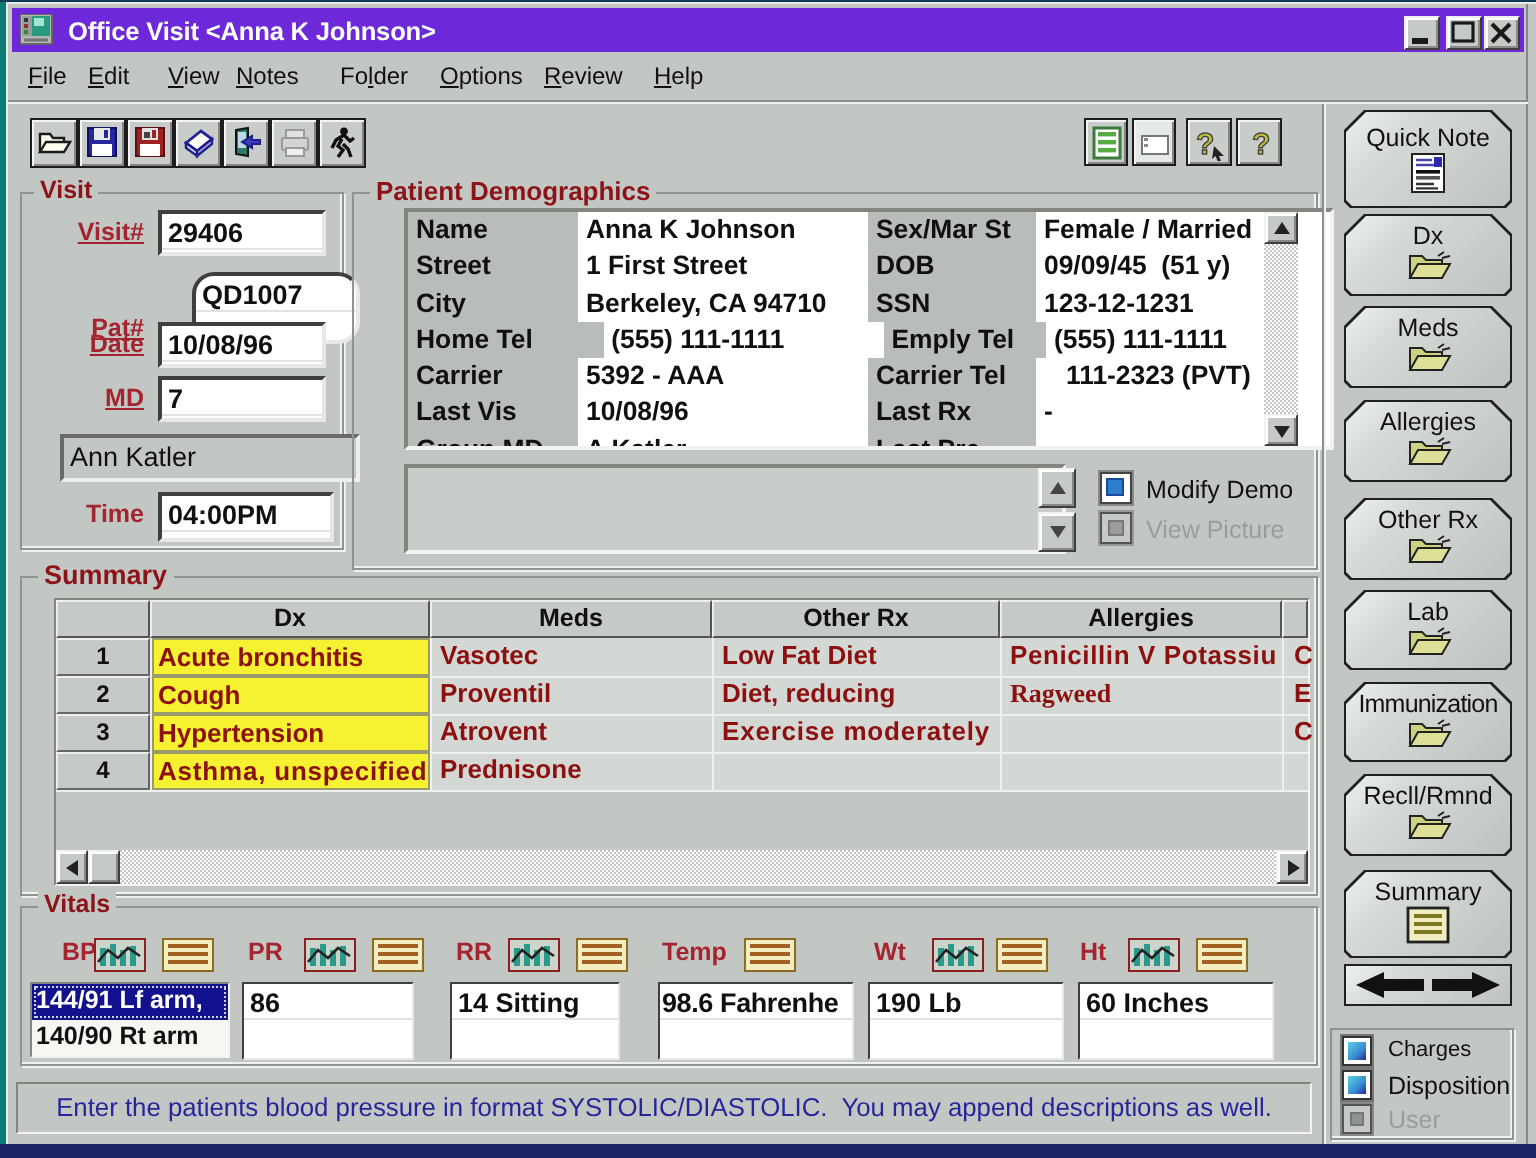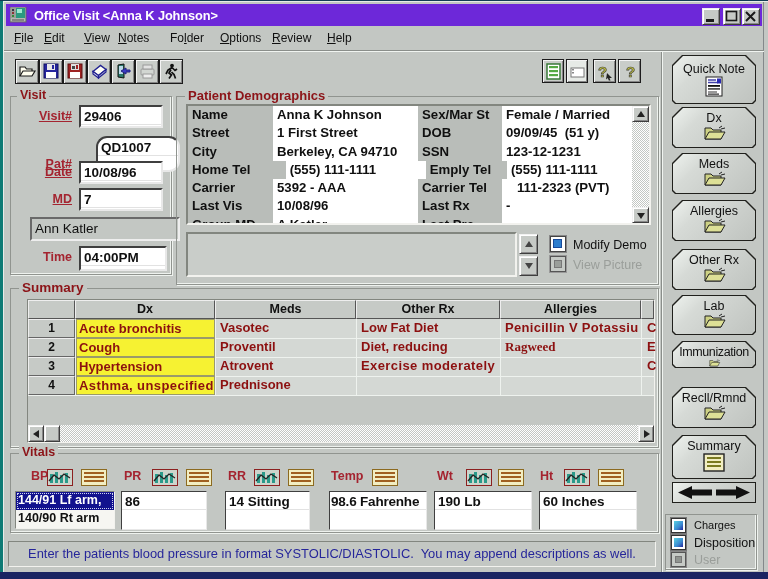--- a/index.html
+++ b/index.html
@@ -2,21 +2,21 @@
 <html><head>
 <meta charset="utf-8">
 <style>
 * { margin:0; padding:0; box-sizing:border-box; }
 html,body { width:768px; height:579px; overflow:hidden; }
 body { background:#0e7a74; font-family:"Liberation Sans", sans-serif; position:relative; }
 #top-line { position:absolute; left:0; top:0; width:768px; height:1px; background:#123c55; }
 #bottom-strip { position:absolute; left:0; top:572px; width:768px; height:7px; background:#1a2462; }
 #win { position:absolute; left:3px; top:1px; width:765px; height:571px; background:#c3c7c3;
   border-left:1px solid #e8ece8; border-top:1px solid #e8ece8; }
-.sunken { border:2px solid; border-color:#82867f #f2f2ee #f2f2ee #82867f; }
+.sunken { border:2px solid; border-color:#82867f #f2f2ee #f2f2ee #82867f;margin-left:16px; }
 .sunken1 { border:1px solid; border-color:#82867f #f2f2ee #f2f2ee #82867f; }
 .groovebox { border:1px solid #90948f; box-shadow:1px 1px 0 #eef2ee, -1px -1px 0 #eef2ee inset; }
 .abs { position:absolute; }
 .gtitle { position:absolute; background:#c3c7c3; padding:0 3px; font-weight:bold; color:#8c1418; font-size:13px; }
 
 
 #titlebar { position:absolute; left:6px; top:4px; width:756px; height:22px; background:#6d28d9; color:#fff;
   display:flex; align-items:center; }
 #titlebar .ttext { font-size:12.8px; font-weight:bold; letter-spacing:-0.1px; }
 .winbtn { position:absolute; width:18px; height:17px; top:8px; background:#c6cac6;
@@ -473,21 +473,21 @@
 <div class="sbtn-o chamf" style="top:295px; height:40px;">
   <div class="sbtn-i chamf">
       <span class="lbl">Lab</span>
     <svg width="23" height="16" viewBox="0 0 23 16">
         <path d="M2 14 L2 3 L8 3 L10 5 L18 5 L18 14 Z" fill="#cdd184" stroke="#222"></path>
         <path d="M2 14 L6 7 L22 7 L18 14 Z" fill="#dde096" stroke="#222"></path>
         <path d="M16 3 l3 -2 M18 4 l4 -1" stroke="#222" stroke-width="1"></path>
       </svg>
   </div>
 </div>
-<div class="sbtn-o chamf" style="top:341px; height:27px;">
+<div class="sbtn-o chamf" style="top:341px; height:40px;">
   <div class="sbtn-i chamf">
       <span class="lbl" style="letter-spacing:-0.4px;">Immunization</span>
     <svg width="23" height="16" viewBox="0 0 23 16">
         <path d="M2 14 L2 3 L8 3 L10 5 L18 5 L18 14 Z" fill="#cdd184" stroke="#222"></path>
         <path d="M2 14 L6 7 L22 7 L18 14 Z" fill="#dde096" stroke="#222"></path>
         <path d="M16 3 l3 -2 M18 4 l4 -1" stroke="#222" stroke-width="1"></path>
       </svg>
   </div>
 </div>
 <div class="sbtn-o chamf" style="top:387px; height:41px;">

